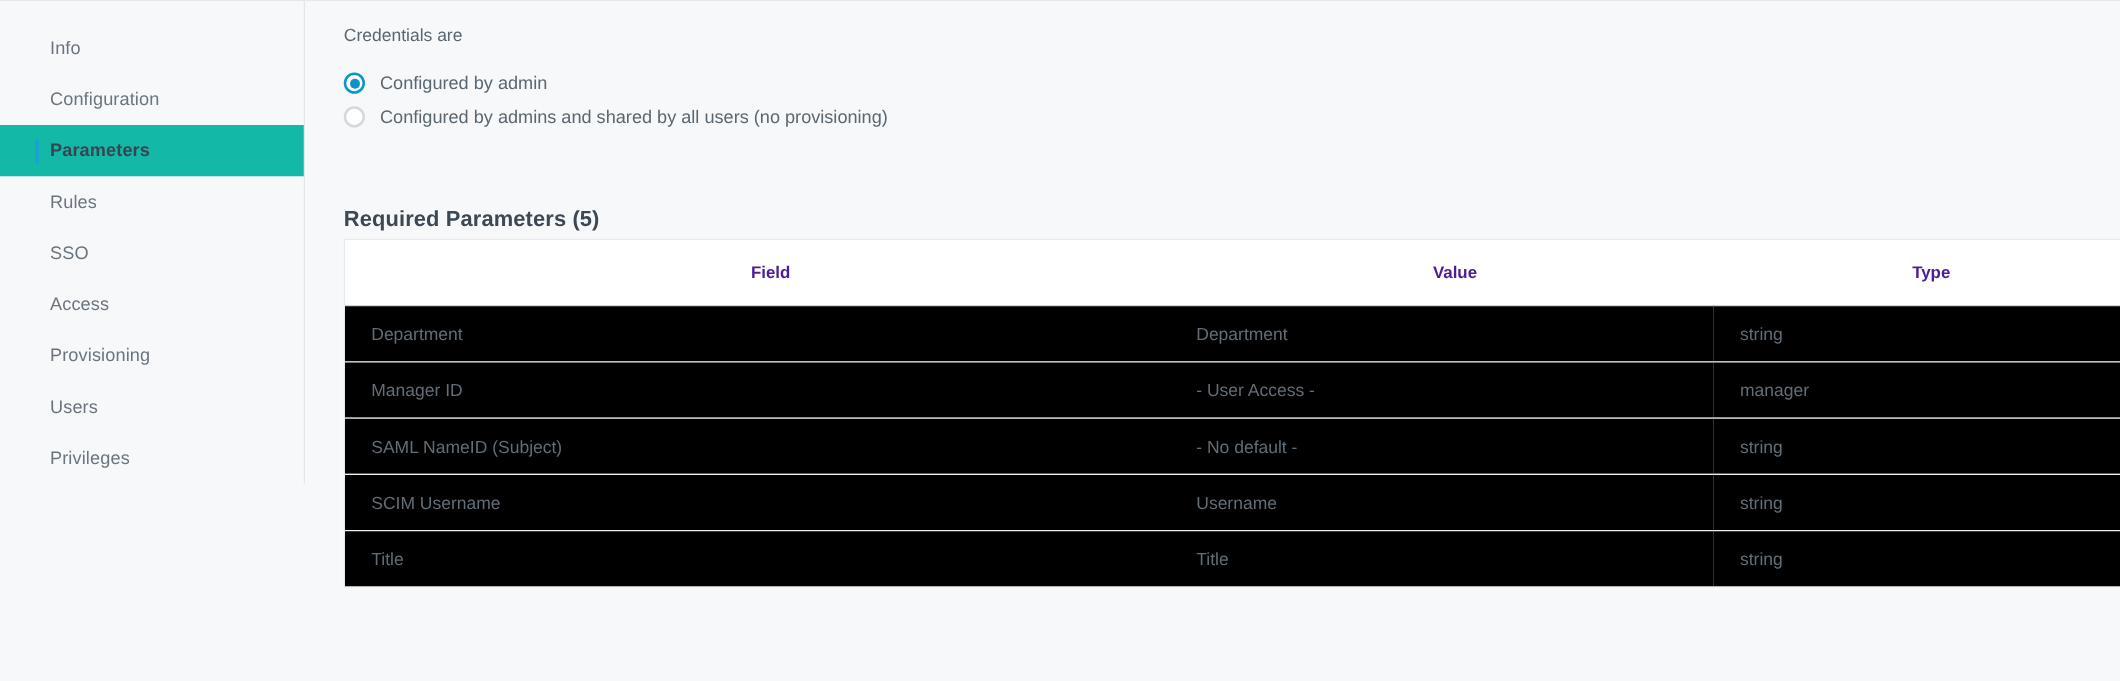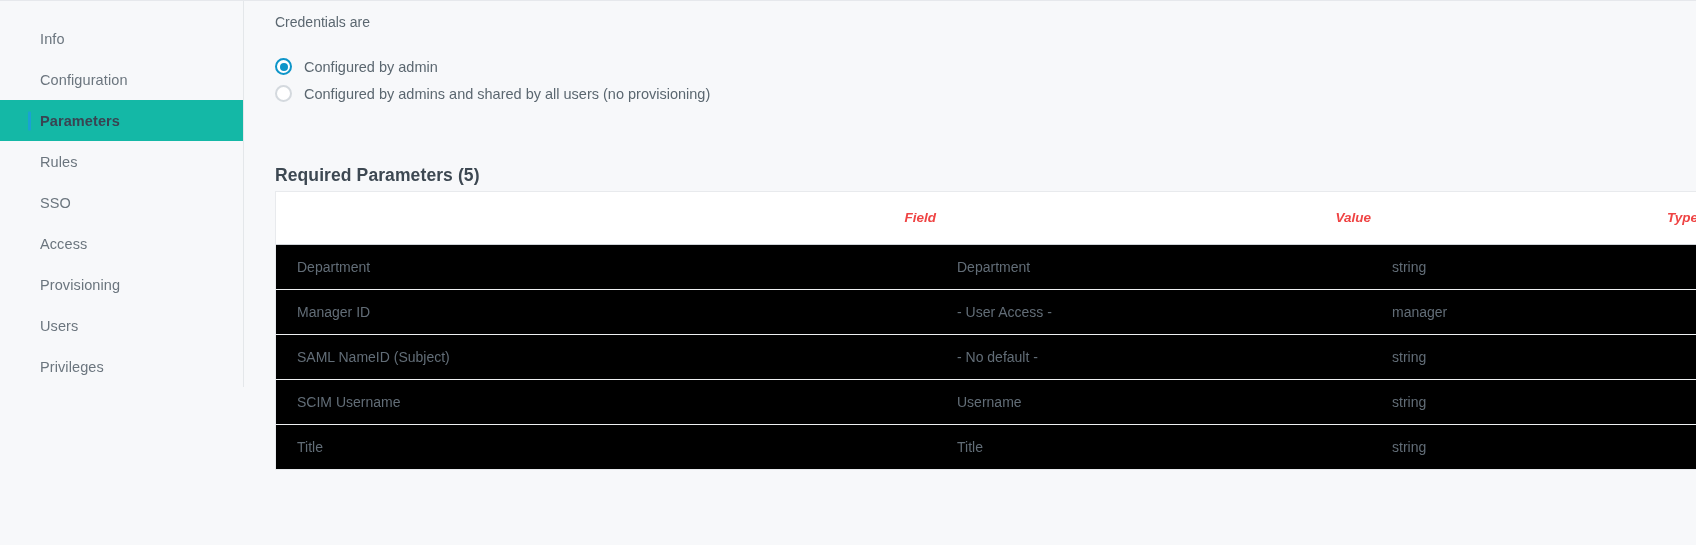--- a/index.html
+++ b/index.html
@@ -66,21 +66,21 @@
   .main {
     flex: 1;
     height: 100%;
     position: relative;
     background: #f7f8fa;
   }
 
   .section-label {
     position: absolute;
     left: 31px;
-    top: 13px;
+    top: 19px;
     font-size: 14px;
     color: #5b6770;
   }
 
   .radio-group {
     position: absolute;
     left: 31px;
     top: 53px;
   }
   .radio-row {
@@ -139,30 +139,29 @@
     background: #ffffff;
     border: 1px solid #e8eaed;
     border-right: none;
   }
   table.params {
     width: 100%;
     border-collapse: collapse;
     table-layout: fixed;
   }
   table.params th {
-    text-align: right;
+    text-align: center;
     font-size: 13.5px;
     font-weight: bold;
-    color: #ef4444;
+    color: #4c1d95;
     padding: 0 0 0 21px;
     height: 52px;
     vertical-align: middle;
     border-bottom: 1px solid #cfd3d8;
     background: #ffffff;
-    font-style: italic;
   }
   table.params td {
     text-align: left;
     font-size: 14px;
     color: #626d77;
     padding: 0 0 0 21px;
     height: 45px;
     vertical-align: middle;
     border-bottom: 1px solid #edeff1;
     background: #000000;

